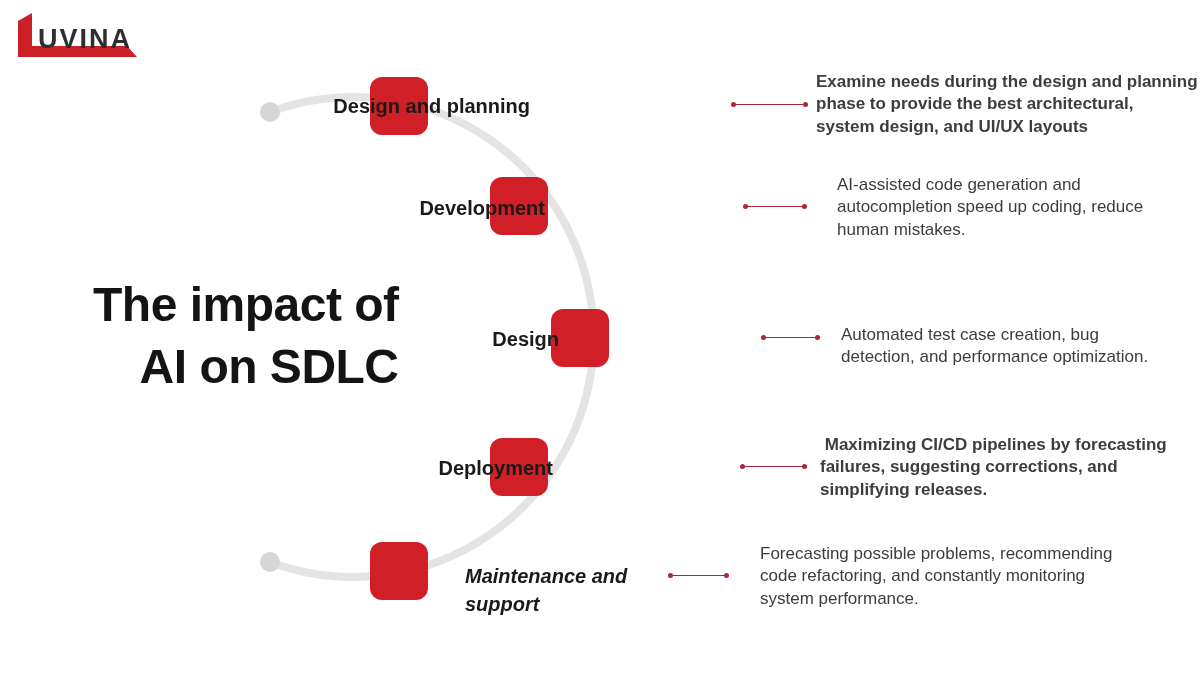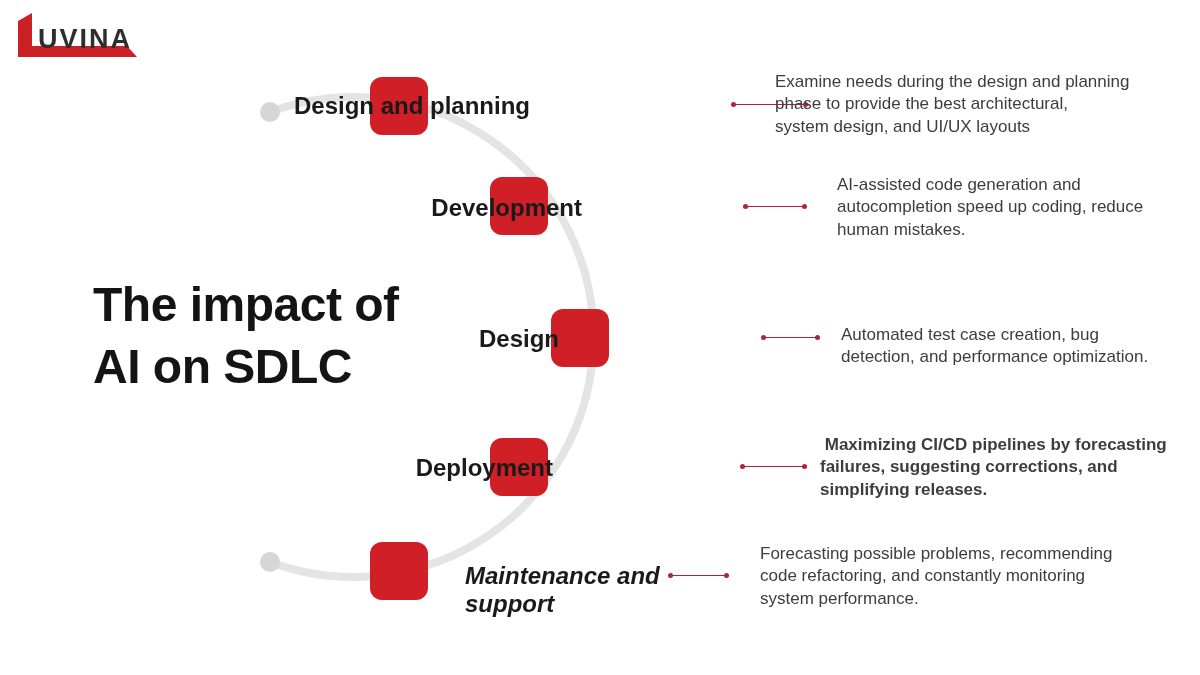--- a/index.html
+++ b/index.html
@@ -25,54 +25,54 @@
 
   
   .logo{position:absolute;left:14px;top:10px;width:126px;height:50px;}
   .logo svg{display:block;width:126px;height:50px;}
   .logo-mark{fill:var(--logo-red);}
   .logo-word{fill:var(--logo-text);font-family:"Liberation Sans",sans-serif;
     font-weight:bold;font-size:27px;letter-spacing:2px;}
 
   
   .title{position:absolute;left:93px;top:274px;font-size:48px;font-weight:700;
-    line-height:62px;color:var(--title-black);white-space:pre;letter-spacing:-0.5px;}
+    line-height:62px;color:var(--title-black);white-space:pre;letter-spacing:-0.5px;text-align:right;}
 
   
   .sq{position:absolute;width:58px;height:58px;border-radius:12px;background:var(--accent-red);}
   .sq1{left:370px;top:77px;}
   .sq2{left:490px;top:177px;}
   .sq3{left:551px;top:309px;}
   .sq4{left:490px;top:438px;}
   .sq5{left:370px;top:542px;}
 
   
-  .stage-label{position:absolute;font-size:24px;font-weight:700;line-height:28px;
+  .stage-label{position:absolute;font-size:20px;font-weight:700;line-height:28px;
     color:var(--label-black);white-space:pre;text-align:right;}
   .lb1{right:510px;top:92px;}
-  .lb2{right:458px;top:194px;margin-left:28px;}
+  .lb2{right:495px;top:194px;margin-left:28px;}
   .lb3{right:481px;top:325px;}
   .lb4{right:487px;top:454px;}
   .lb5{left:465px;top:562px;text-align:left;font-style:italic;}
 
   
   .connector{position:absolute;height:0;border-top:1.7px solid var(--connector-red);}
   .connector::before,.connector::after{content:"";position:absolute;top:-3.4px;
     width:5px;height:5px;border-radius:50%;background:var(--connector-red);}
   .connector::before{left:-2px;}
   .connector::after{right:-2px;}
   .cn1{left:733px;top:104px;width:73px;}
   .cn2{left:745px;top:206px;width:60px;}
   .cn3{left:763px;top:337px;width:55px;}
   .cn4{left:742px;top:466px;width:63px;}
   .cn5{left:670px;top:575px;width:57px;}
 
   
   .desc{position:absolute;font-size:17px;line-height:22.4px;color:var(--desc-gray);white-space:pre;}
-  .ds1{left:775px;top:71px;}
+  .ds1{left:816px;top:71px;font-weight:bold;}
   .ds2{left:837px;top:174px;}
   .ds3{left:841px;top:324px;}
   .ds4{left:820px;top:434px;font-weight:bold;}
   .ds5{left:760px;top:543px;}
 </style>
 </head>
 <body>
 
 <div class="canvas">
 

